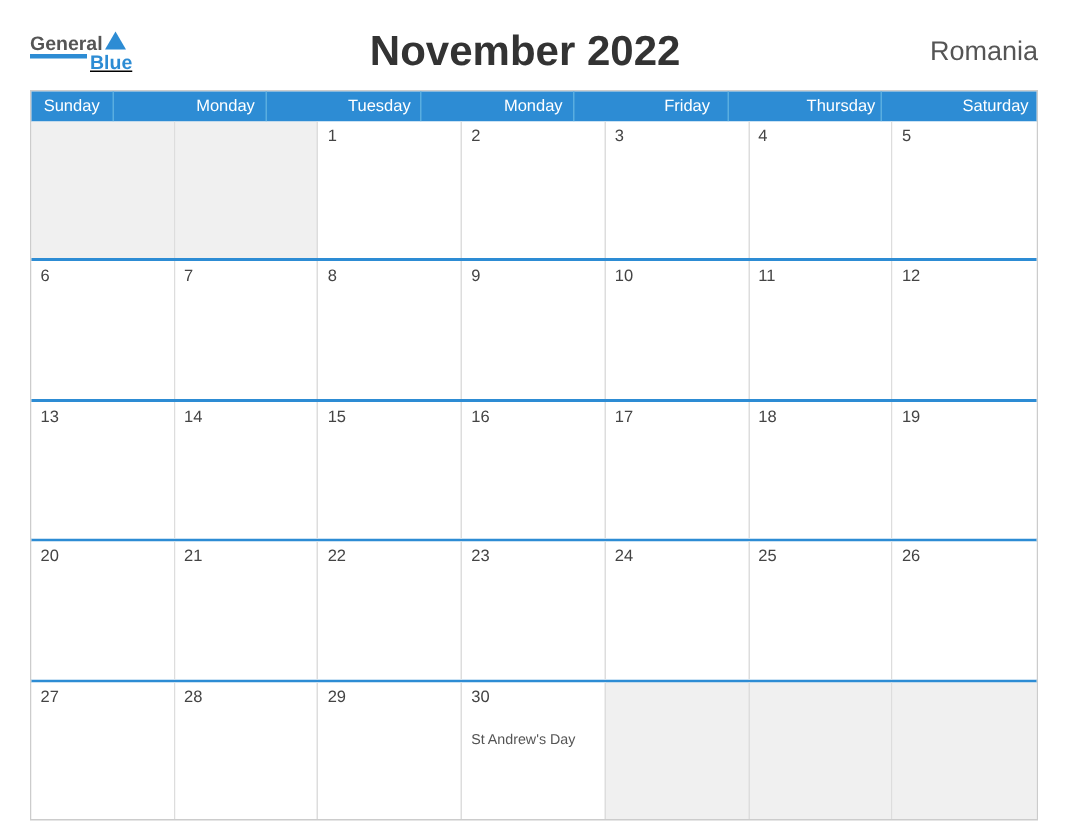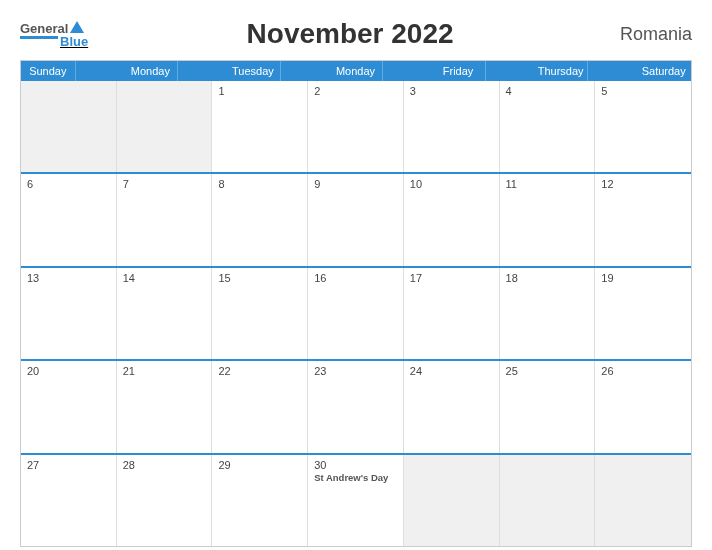--- a/index.html
+++ b/index.html
@@ -119,23 +119,22 @@
       background: #f0f0f0;
     }
     .day-number {
       font-size: 11px;
       color: #444;
       font-weight: normal;
     }
     .day-event {
       font-size: 9.5px;
       color: #555;
-      margin-top: 1px;
+      margin-top: 17px;
       line-height: 1.3;
-      font-weight: bold;
     }
     .logo-wrapper {
       display: flex;
       flex-direction: column;
       align-items: flex-start;
     }
     .logo-top {
       display: flex;
       align-items: flex-end;
       gap: 0;

